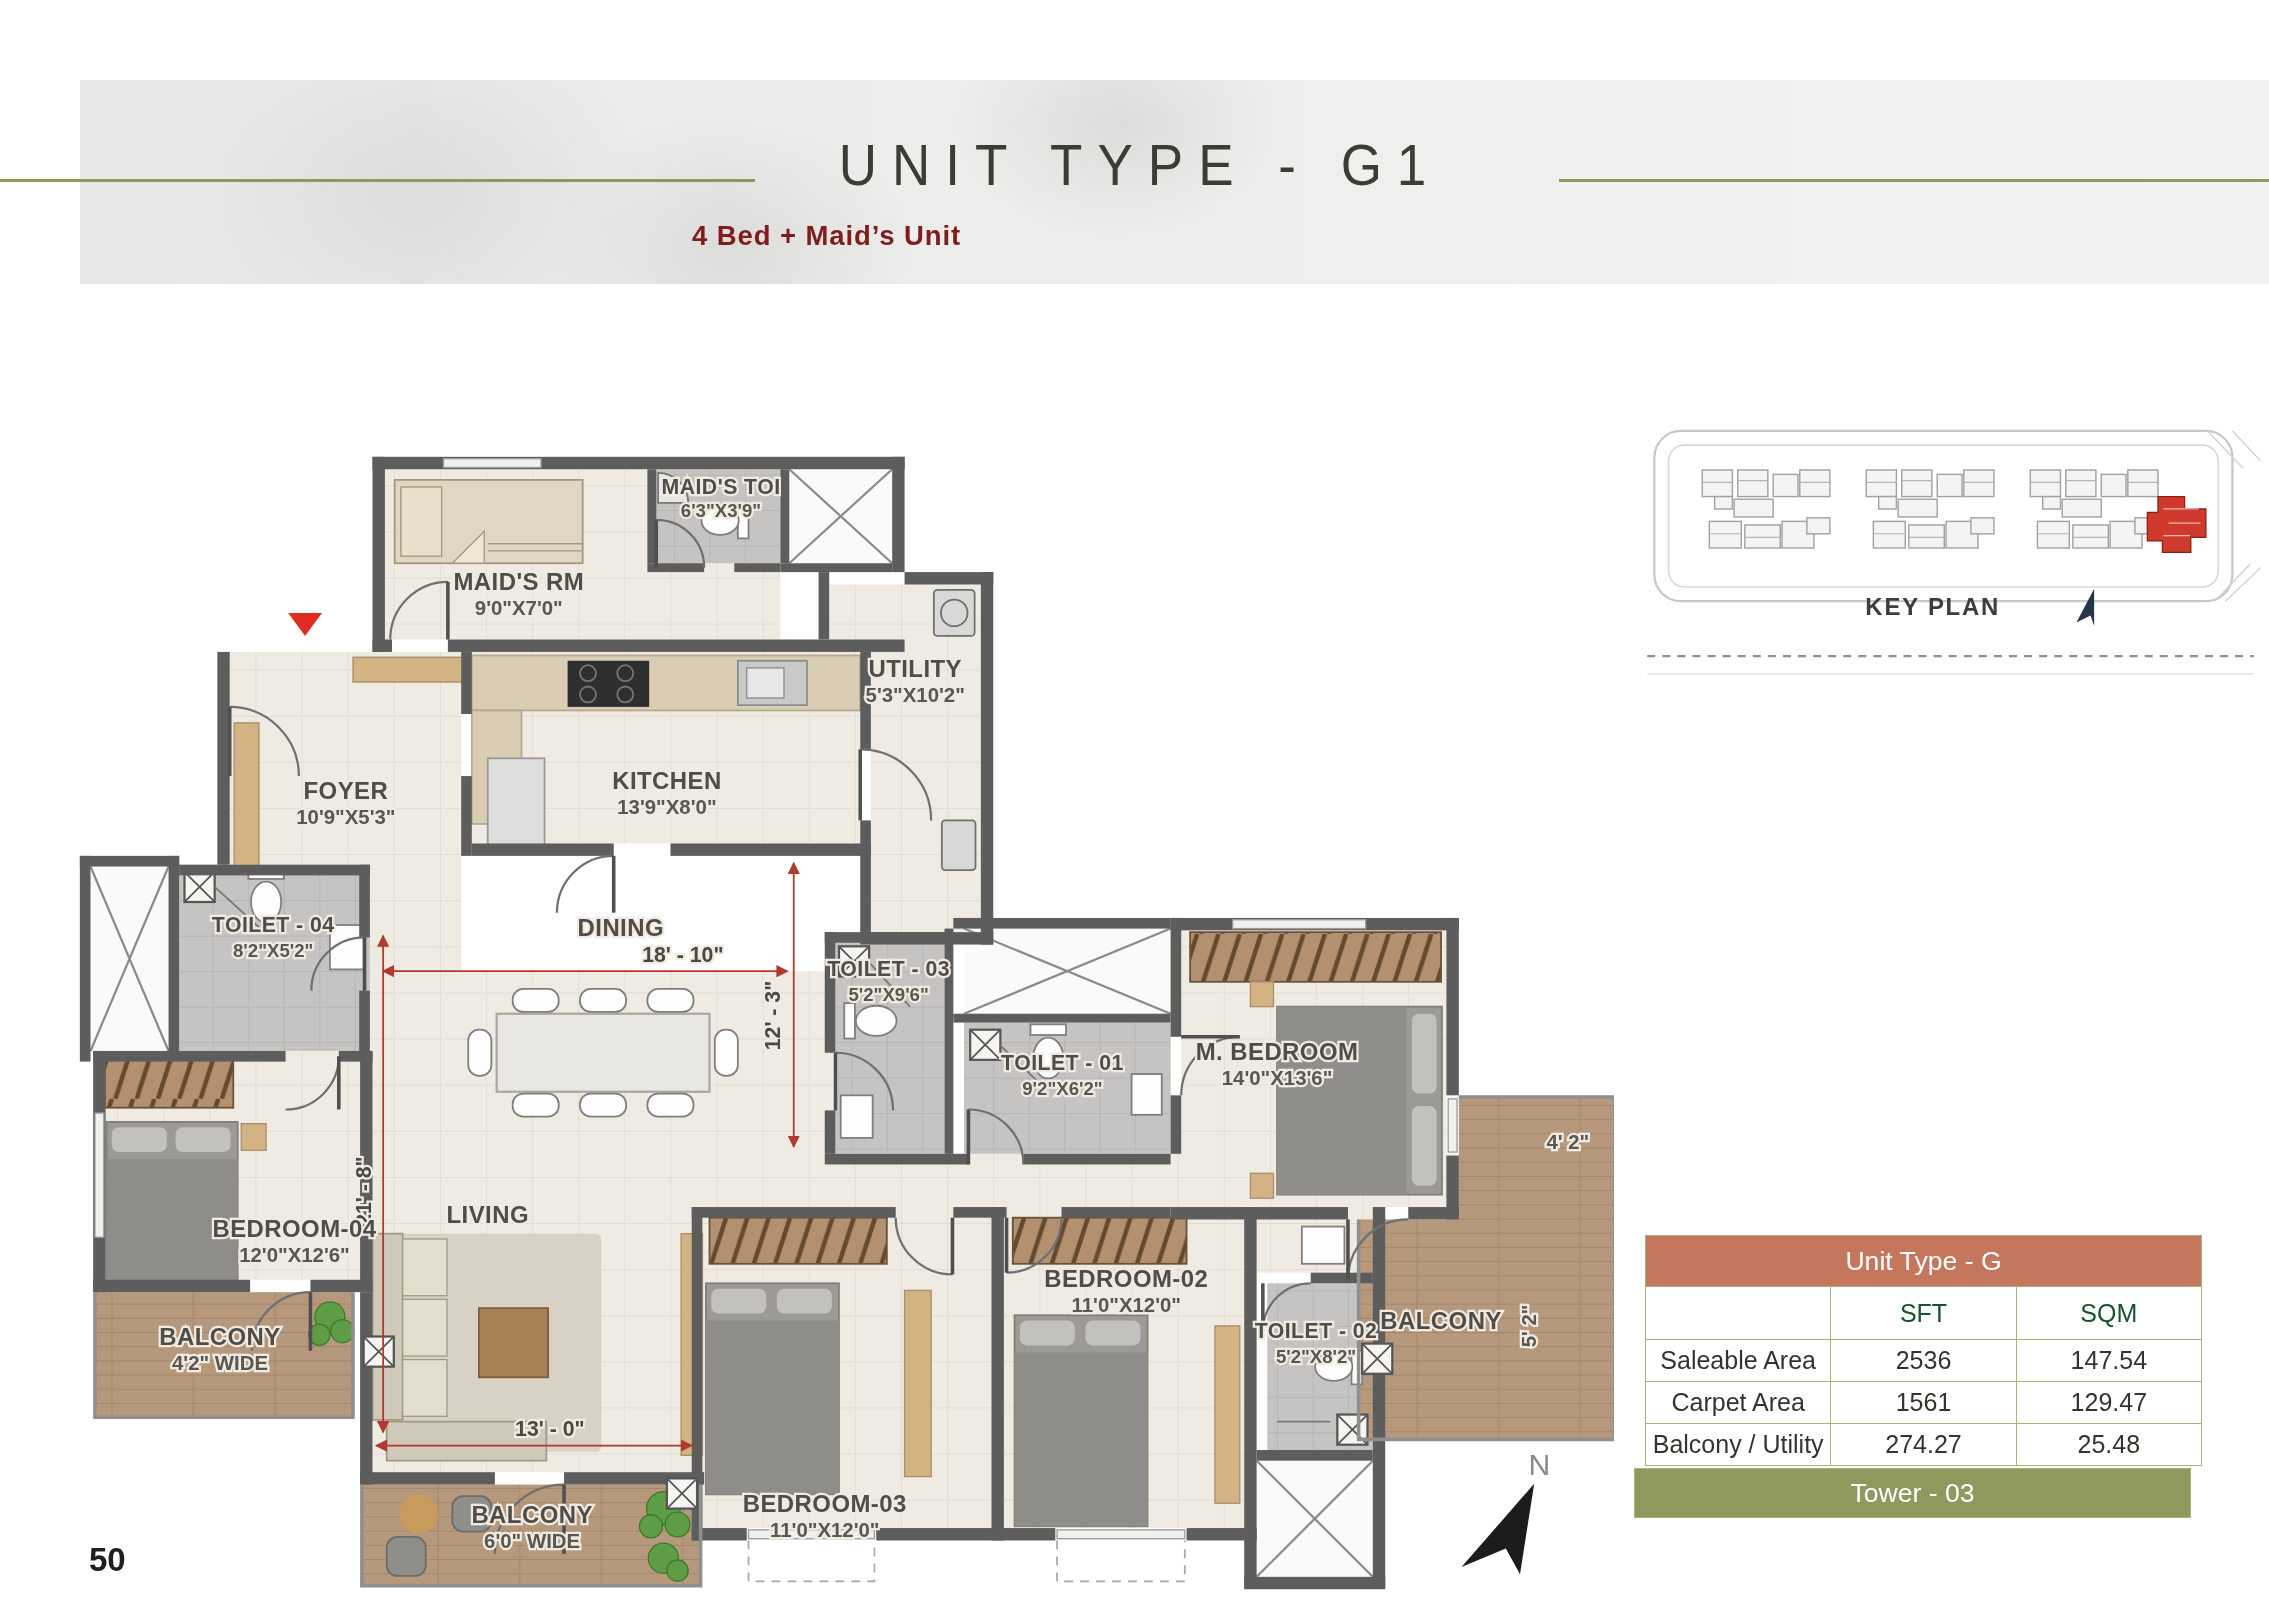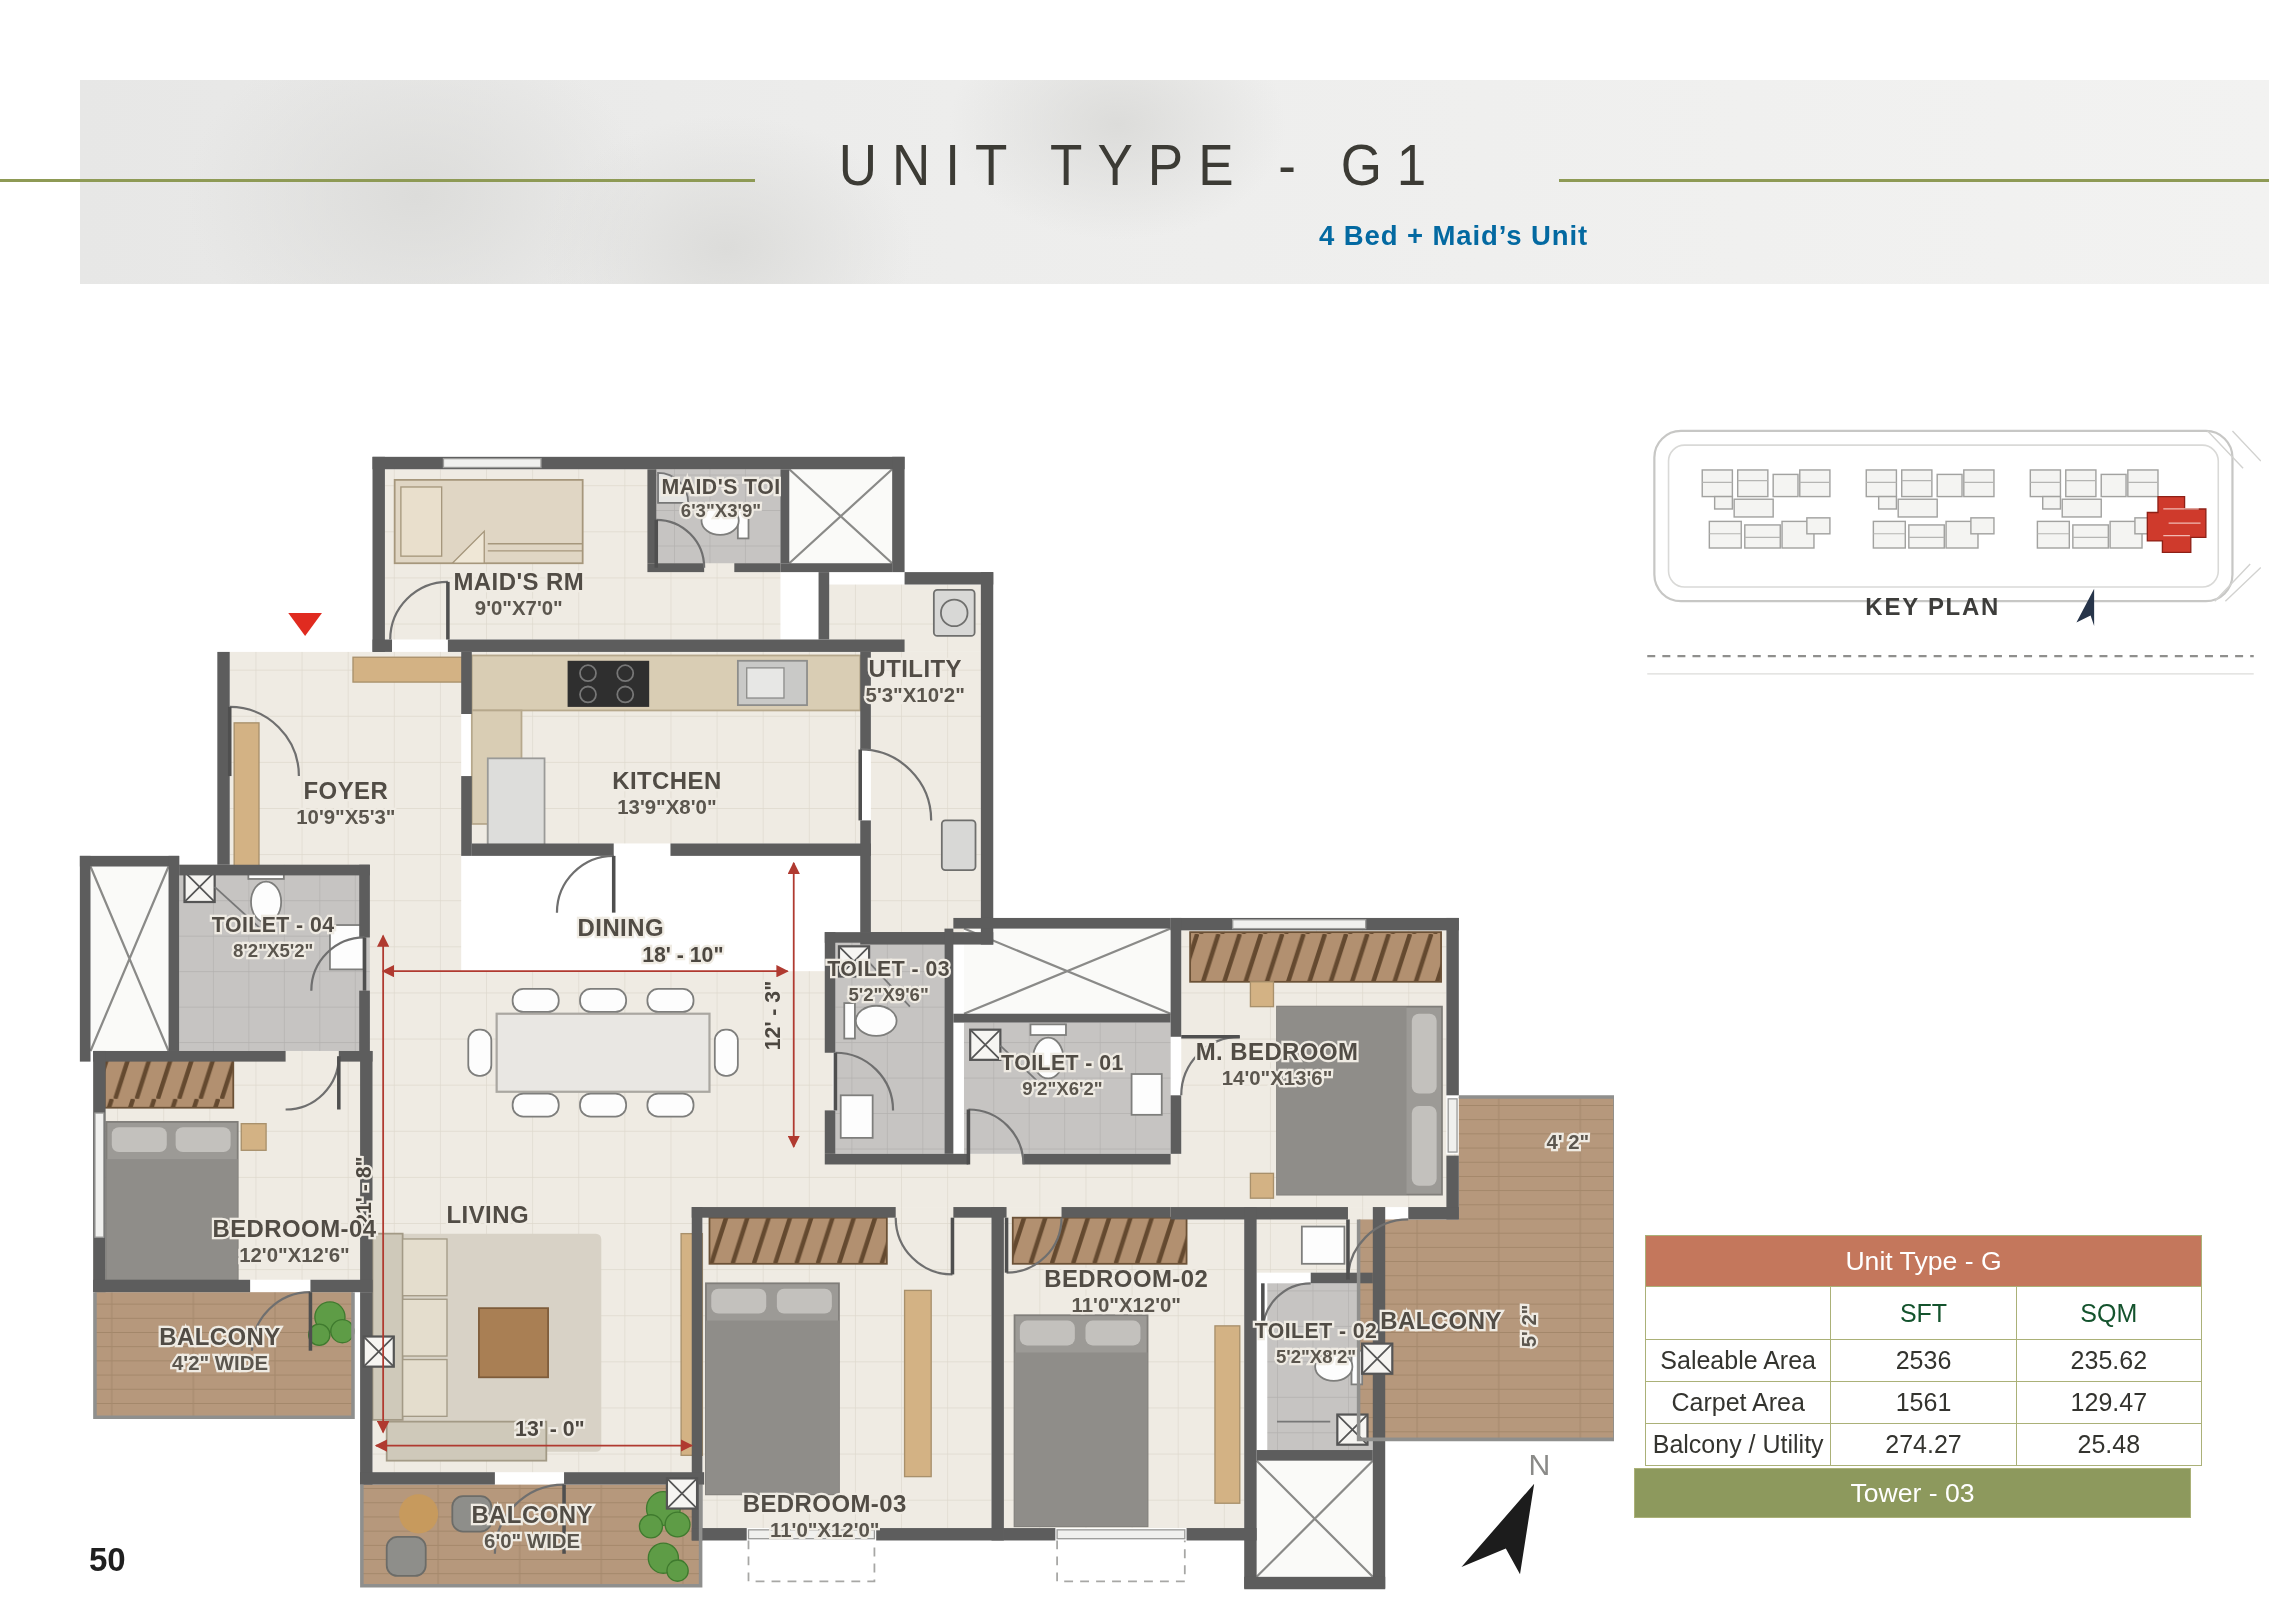--- a/index.html
+++ b/index.html
@@ -8,22 +8,22 @@
   
   .band{position:absolute;left:80px;top:80px;width:2190px;height:204px;
         background:linear-gradient(90deg,#e7e7e6 0%,#ededec 40%,#f2f2f1 100%);overflow:hidden;}
   .band .blot{position:absolute;border-radius:50%;background:radial-gradient(closest-side,#dcdcda,rgba(220,220,218,0));}
   .rule{position:absolute;height:2.7px;background:#8e9a55;top:179px;}
   .rule.left{left:0;width:755px;}
   .rule.right{left:1559px;width:711px;}
   .title{position:absolute;left:692px;top:135px;width:896px;text-align:center;
          font-size:53px;letter-spacing:15px;color:#3c3b35;font-weight:400;
          font-family:"Liberation Sans",sans-serif;transform:scaleY(1.08);}
-  .subtitle{position:absolute;left:692px;top:220px;width:896px;text-align:right;
-         font-size:27.5px;color:#0369a1;font-weight:700;letter-spacing:0.9px;}
+  .subtitle{position:absolute;left:692px;top:220px;width:896px;text-align:left;
+         font-size:27.5px;color:#7f1d1d;font-weight:700;letter-spacing:0.9px;}
   
   table{border-collapse:collapse;table-layout:fixed;}
   .area-table{position:absolute;left:1645px;top:1235px;width:557px;padding-left:36px;}
   .tower-table{position:absolute;left:1634px;top:1468px;width:557px;}
   td{border:1.8px solid #abb178;text-align:center;vertical-align:middle;
      font-size:25px;color:#34342f;background:#fff;}
   td.t-title{background:#c4775c;color:#fff;font-size:26.6px;height:48px;border-color:#abb178;}
   td.t-title2{background:#8d995d;color:#fff;font-size:26.6px;height:46px;}
   td.t-colh{color:#14532d;font-weight:400;height:50px;}
   .area-table td.cell{height:39px;}
@@ -522,21 +522,21 @@
           <td class="t-title" colspan="3">Unit Type - G</td>
         </tr>
     <tr>
       <td class="t-colh" style="width:45%"></td>
       <td class="t-colh" style="width:25%">SFT</td>
       <td class="t-colh" style="width:30%">SQM</td>
     </tr>
     <tr>
       <td class="cell">Saleable Area</td>
       <td class="cell">2536</td>
-      <td class="cell">235.62</td>
+      <td class="cell">147.54</td>
     </tr>
     <tr>
       <td class="cell">Carpet Area</td>
       <td class="cell">1561</td>
       <td class="cell">129.47</td>
     </tr>
     <tr>
       <td class="cell">Balcony / Utility</td>
       <td class="cell">274.27</td>
       <td class="cell">25.48</td>

